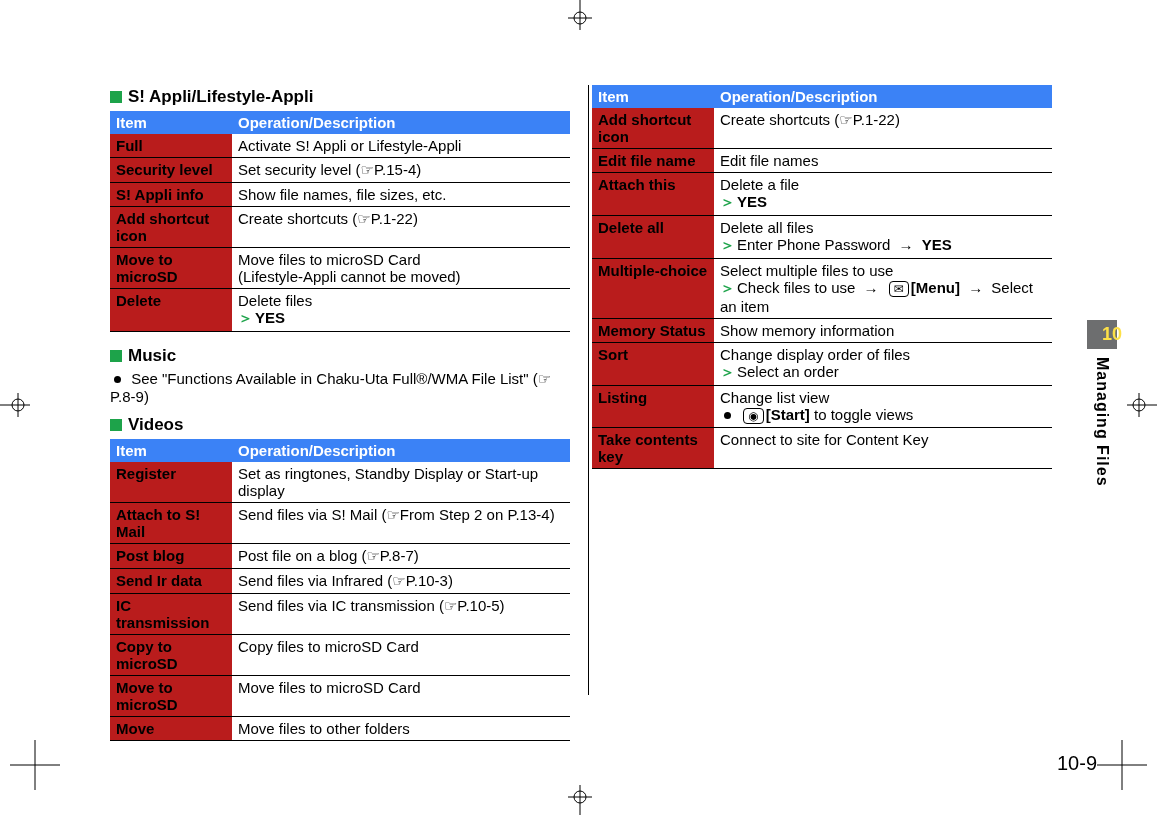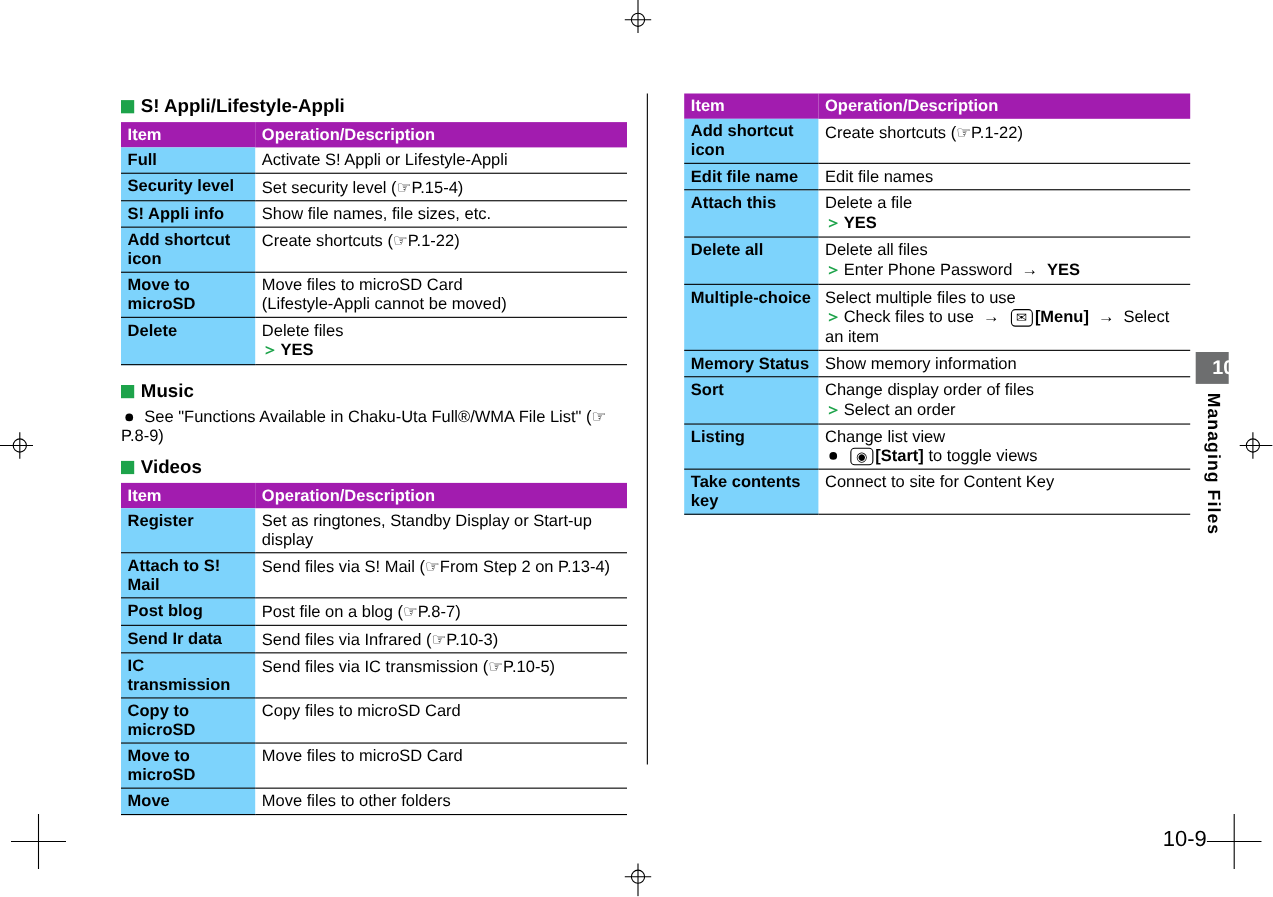--- a/index.html
+++ b/index.html
@@ -1,33 +1,33 @@
 <!DOCTYPE html>
 <html><head>
 <meta charset="utf-8">
 <style>
   html,body{margin:0;padding:0;background:#fff;font-family:"Helvetica Neue",Helvetica,Arial,sans-serif;color:#000}
   .page{width:1157px;height:815px;position:relative;box-sizing:border-box}
-  .content{position:absolute;left:110px;top:85px;right:60px;display:flex;gap:52px}
+  .content{position:absolute;left:110px;top:85px;right:60px;display:flex;gap:22px}
   .col{width:460px}
   .col2{width:460px}
   .section-head{display:flex;align-items:center;font-weight:bold;font-size:17px;margin:2px 0 4px}
   .sq{display:inline-block;width:12px;height:12px;background:#1da34a;margin-right:6px}
   table{border-collapse:collapse;width:100%;font-size:15px}
   th,td{text-align:left;vertical-align:top;padding:3px 6px;border-bottom:1px solid #000}
-  tr.hdr th{background:#a21caf;color:#fff;font-weight:bold;border-bottom:none}
-  td.item{background:#7dd3fc;font-weight:bold;width:110px}
+  tr.hdr th{background:#3b82f6;color:#fff;font-weight:bold;border-bottom:none}
+  td.item{background:#b91c1c;font-weight:bold;width:110px}
   .note{font-size:15px;margin:4px 0 10px 0}
   .bullet{display:inline-block;width:7px;height:7px;background:#000;border-radius:50%;vertical-align:middle;margin:0 6px 2px 4px}
   .gt{color:#1da34a;font-weight:bold;margin-right:2px}
   .yes{font-weight:bold}
   .arrow::before{content:"\2192";margin:0 4px}
   .key{display:inline-block;border:1px solid #000;border-radius:4px;padding:0 4px;font-size:12px;line-height:14px;vertical-align:middle;margin:0 2px}
   .side-tab{position:absolute;right:40px;top:320px;width:30px;text-align:center}
-  .tab-num{background:#6d6e6f;color:#ffffff;font-weight:bold;font-size:18px;padding:4px 15px}
+  .tab-num{background:#6d6e6f;color:#fde047;font-weight:bold;font-size:18px;padding:4px 15px}
   .tab-label{writing-mode:vertical-rl;font-weight:bold;font-size:16px;margin:8px auto 0;letter-spacing:1px}
   .page-num{position:absolute;right:60px;bottom:40px;font-size:20px}
   
   .reg{position:absolute;stroke:#000;stroke-width:1;fill:none}
   .divider{position:absolute;left:588px;top:85px;bottom:120px;width:0;border-left:1px solid #000}
 </style>
 </head>
 <body>
 
 <div class="page">

